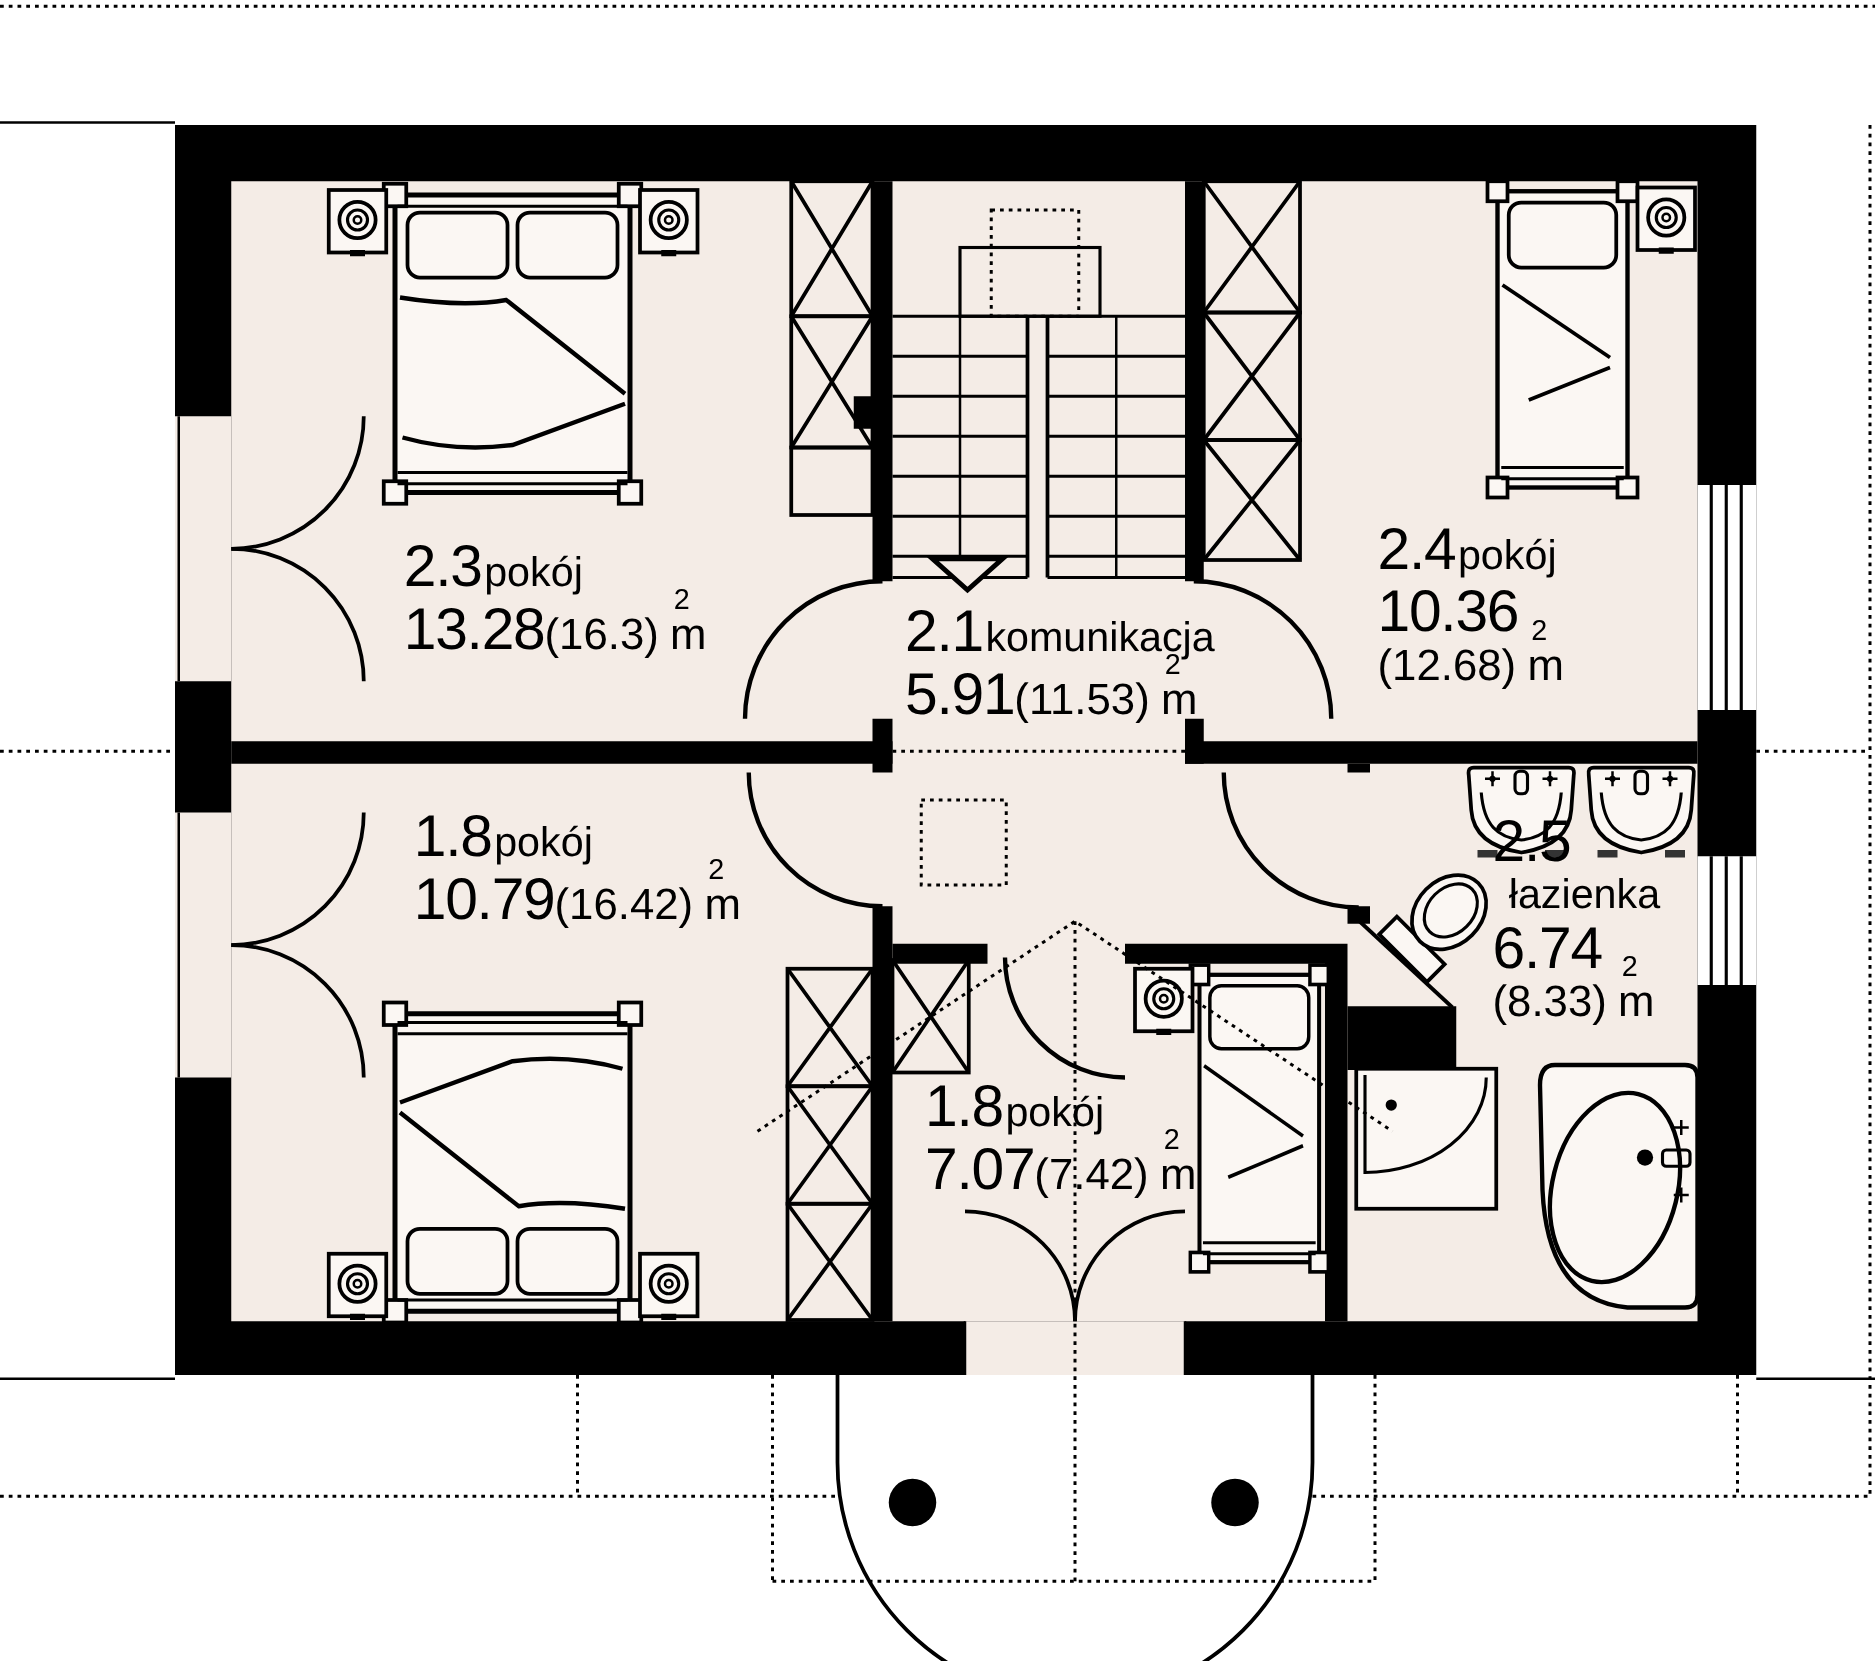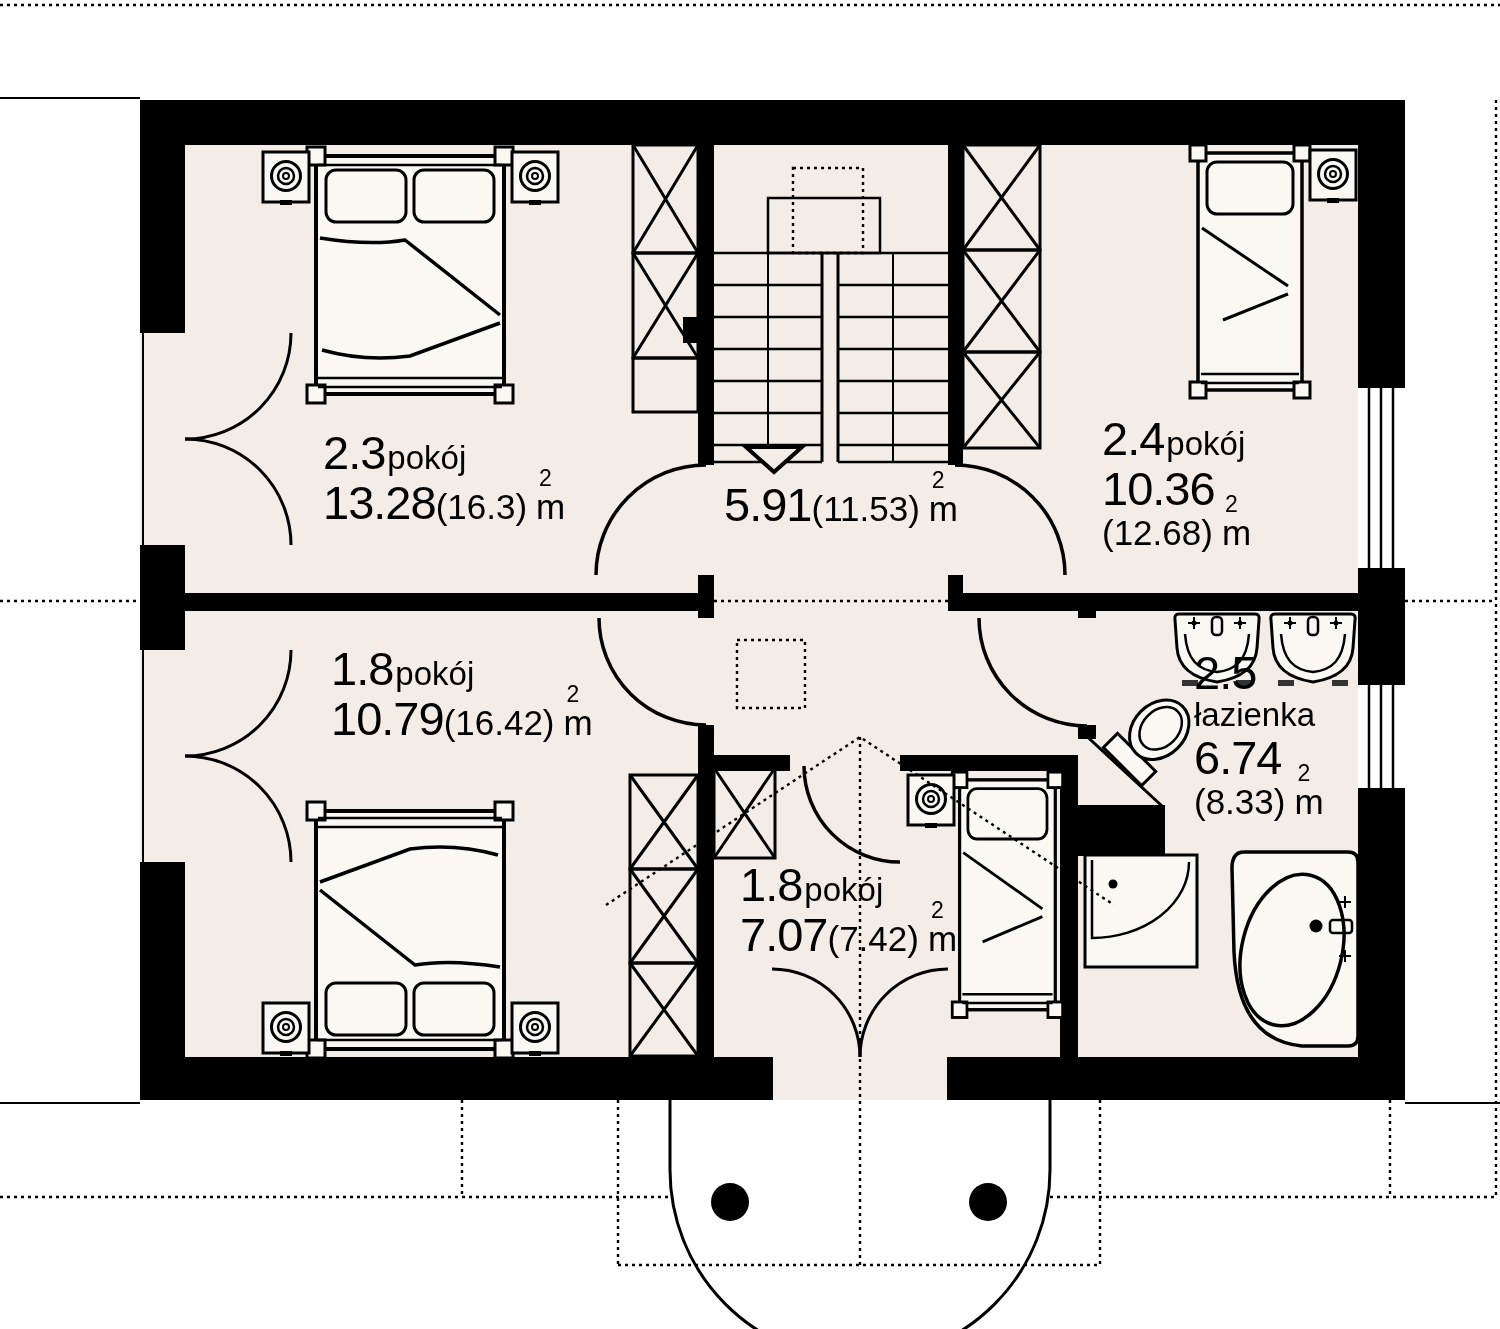--- a/index.html
+++ b/index.html
@@ -240,20 +240,24 @@
   </g>
 
   <g>
     <polyline points="606,905 860,737 1114,905" class="dot"></polyline>
     <line x1="860" y1="737" x2="860" y2="1265" class="dot"></line>
   </g>
 </svg>
 
   <div class="rl" style="left:724px;top:480px">
     <div class="row">
+        <span class="num">2.1</span>
+        <span class="nm">komunikacja</span>
+      </div>
+    <div class="row">
         <span class="num">5.91</span>
         <span class="gr">(11.53)</span>
         <span class="unit"><span class="sup">2</span><span class="base">m</span></span>
       </div>
   </div>
 
   <div class="rl" style="left:331px;top:644px">
     <div class="row">
         <span class="num">1.8</span>
         <span class="nm">pokój</span>
@@ -289,21 +293,21 @@
         <span class="gr">(12.68)</span>
         <span class="unit"><span class="sup">2</span><span class="base">m</span></span>
       </div>
   </div>
 
   <div class="rl" style="left:1194px;top:648px">
     <div class="row">
         <span class="num">2.5</span>
       </div>
     <div class="row">
-        <span class="nm" style="margin-left:0">łazienka</span>
+        <span class="nm" style="margin-left:13px">łazienka</span>
       </div>
     <div class="row">
         <span class="num">6.74</span>
       </div>
     <div class="row">
         <span class="gr">(8.33)</span>
         <span class="unit"><span class="sup">2</span><span class="base">m</span></span>
       </div>
   </div>
 

